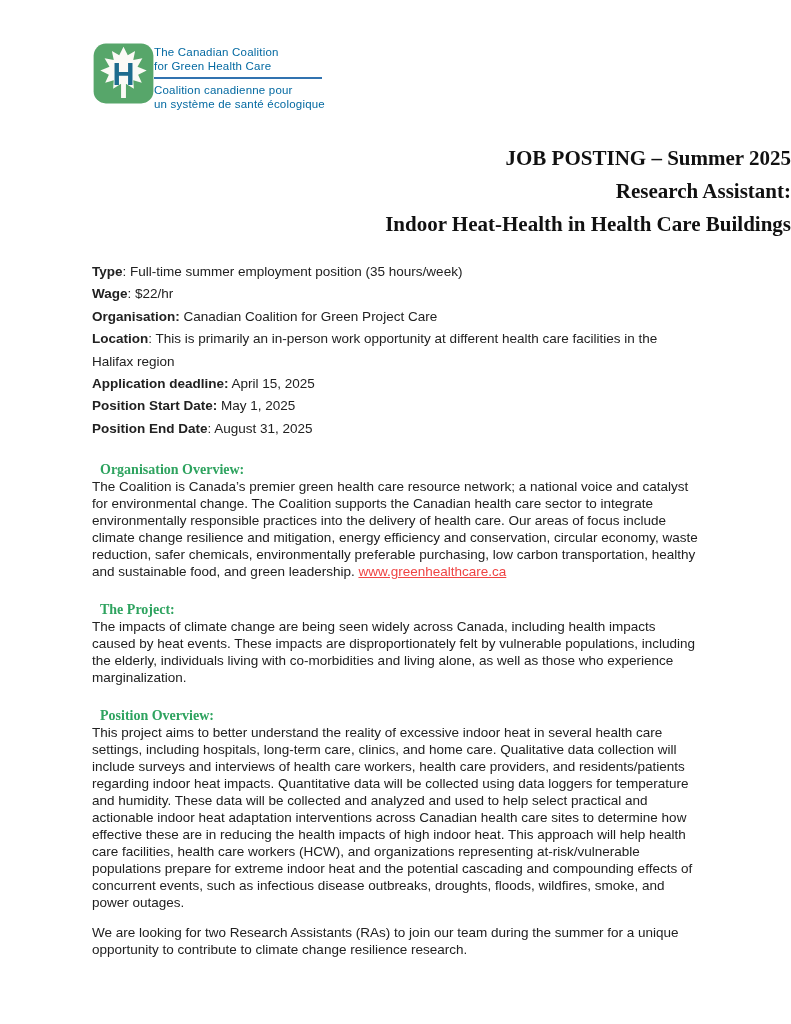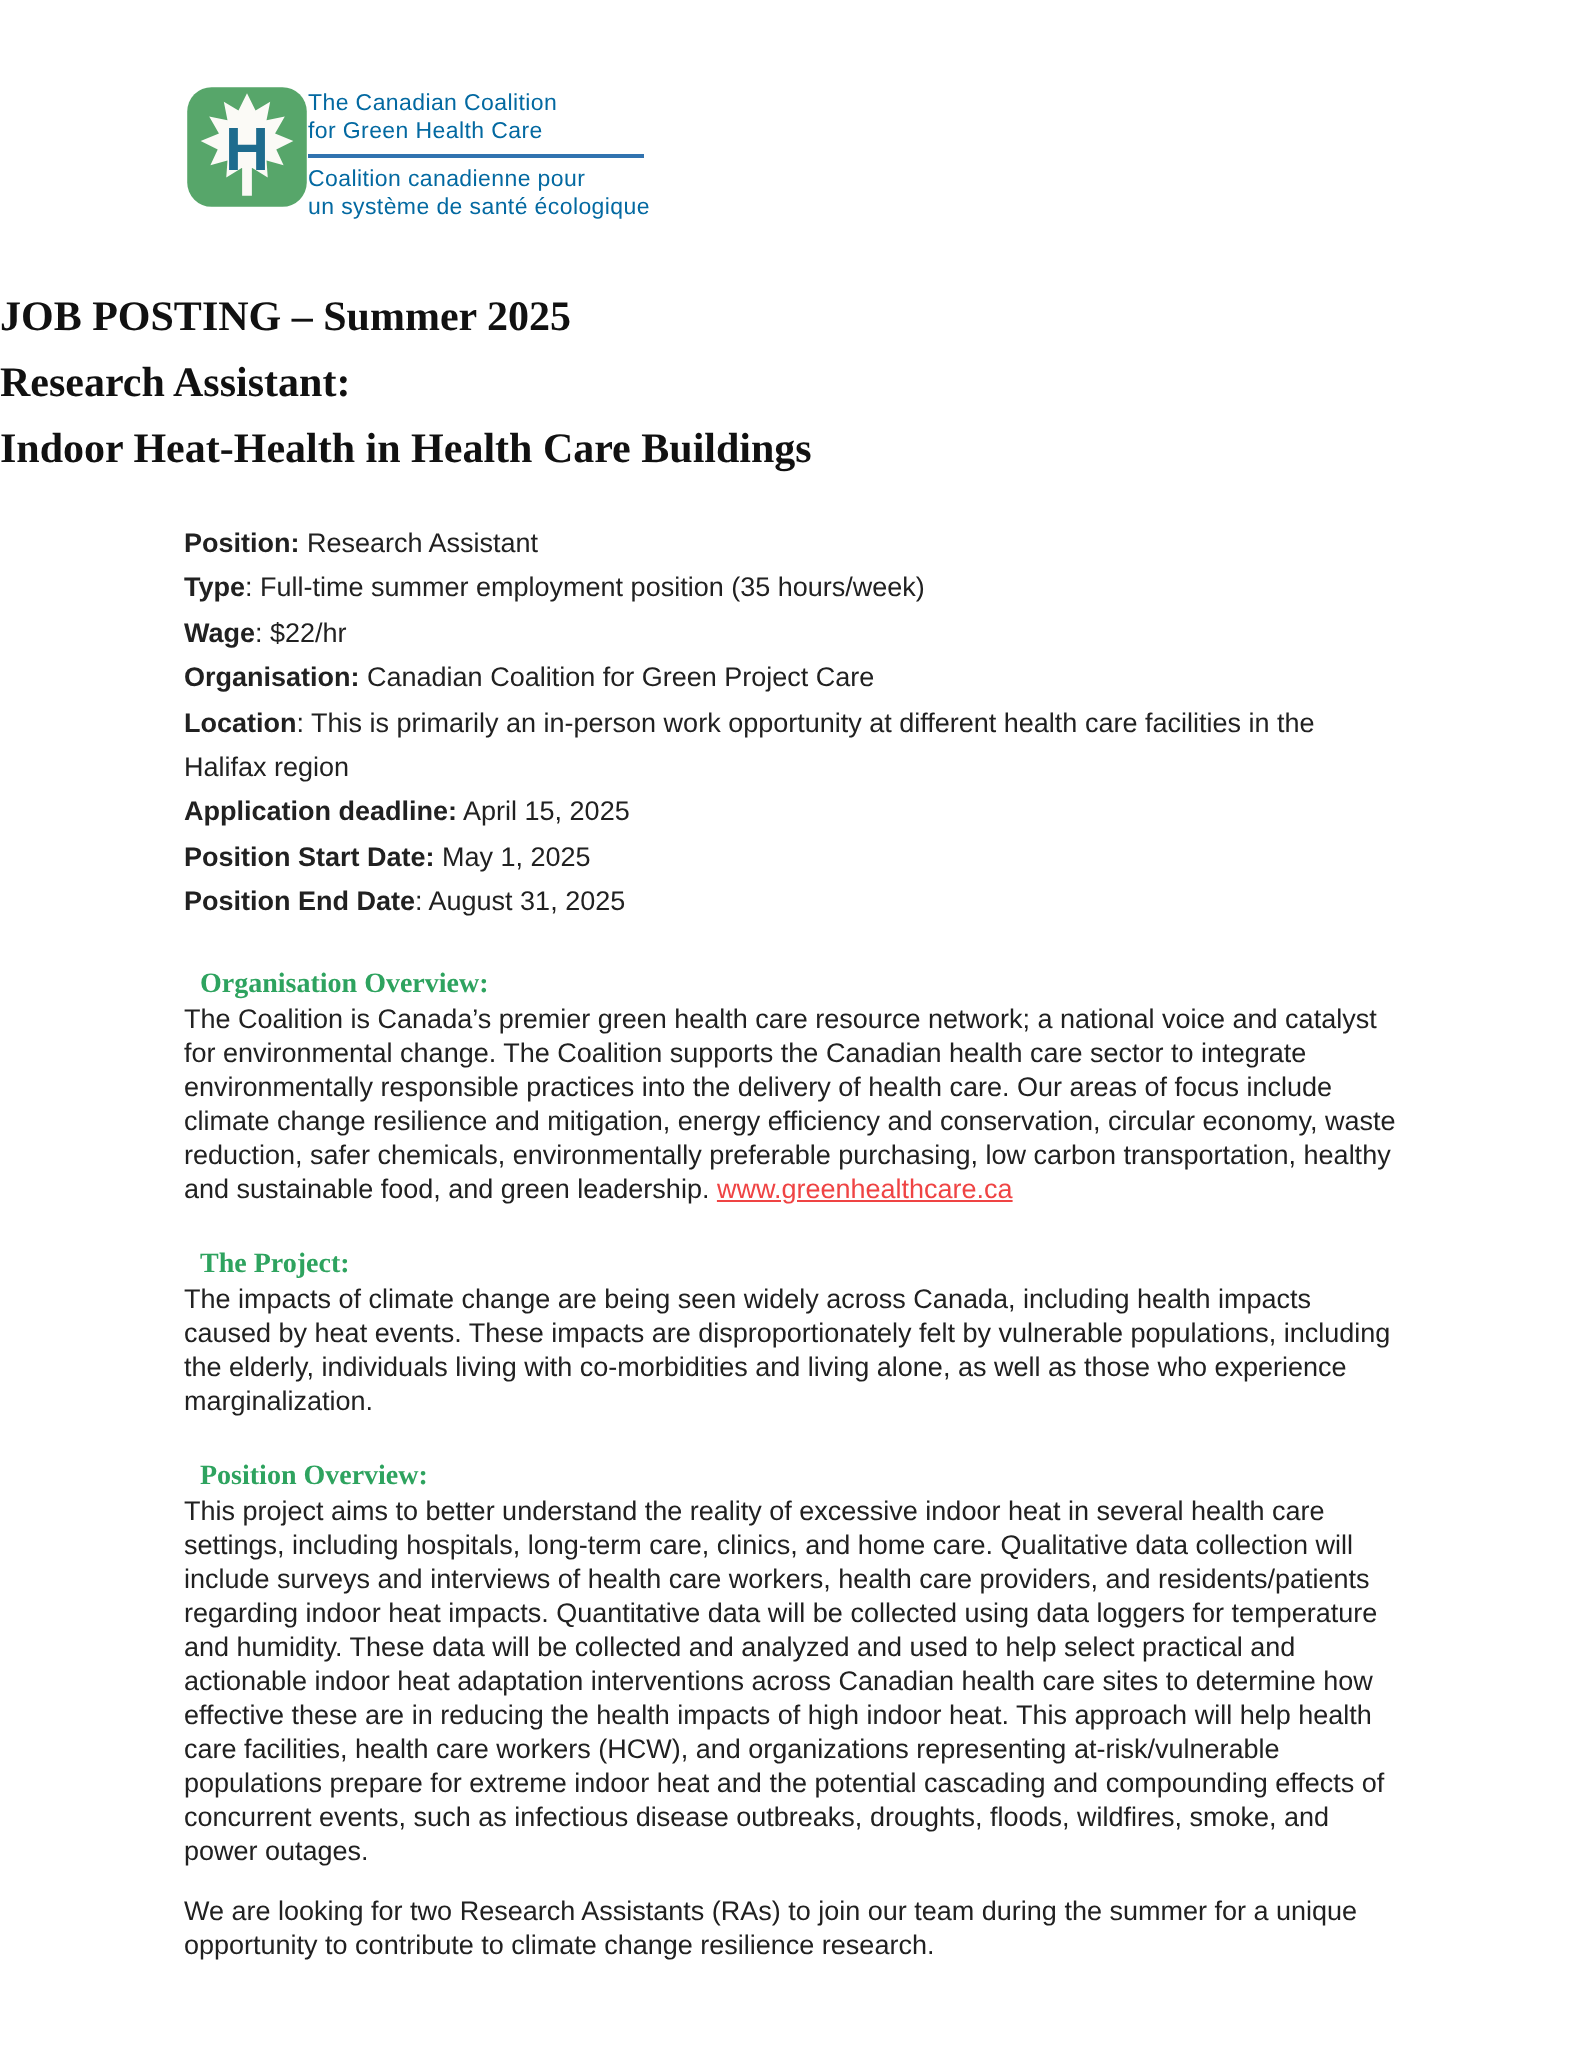--- a/index.html
+++ b/index.html
@@ -21,21 +21,21 @@
     padding: 43px 0 0 93px;
   }
   .logo-mark { width: 61px; height: 61px; flex: 0 0 auto; }
   .logo-mark svg { display: block; width: 100%; height: 100%; }
   .logo-text { padding-top: 2px; color: #0369a1; font-weight: normal; }
   .logo-en div, .logo-fr div { font-size: 11.5px; line-height: 14px; letter-spacing: 0.2px; }
   .logo-rule { width: 168px; height: 2px; background: #3173b0; margin: 4px 0 4px 0; }
   
   .title-block {
     margin-top: 31px;
-    text-align: left;
+    text-align: right;
     font-family: "Liberation Serif", serif;
     font-weight: bold;
     font-size: 21px;
     color: #111111;
   }
   .title-block div { line-height: 33px; }
   
   .content { padding: 0 91px 0 92px; }
   .details { margin-top: 20px; font-size: 13.5px; }
   .details p { line-height: 22.4px; }
@@ -86,21 +86,20 @@
 
   <h1 class="title-block">
     <div>JOB POSTING – Summer 2025</div>
     <div>Research Assistant:</div>
     <div>Indoor Heat-Health in Health Care Buildings</div>
   </h1>
 
   <div class="content">
 
     <div class="details">
-      <p><b>Position:</b><span> Research Assistant</span></p>
       <p><b>Type</b><span>: Full-time summer employment position (35 hours/week)</span></p>
       <p><b>Wage</b><span>: $22/hr</span></p>
       <p><b>Organisation:</b><span> Canadian Coalition for Green Project Care</span></p>
       <p><b>Location</b><span>: This is primarily an in-person work opportunity at different health care facilities in the Halifax region</span></p>
       <p><b>Application deadline:</b><span> April 15, 2025</span></p>
       <p><b>Position Start Date:</b><span> May 1, 2025</span></p>
       <p><b>Position End Date</b><span>: August 31, 2025</span></p>
     </div>
 
     <section>

